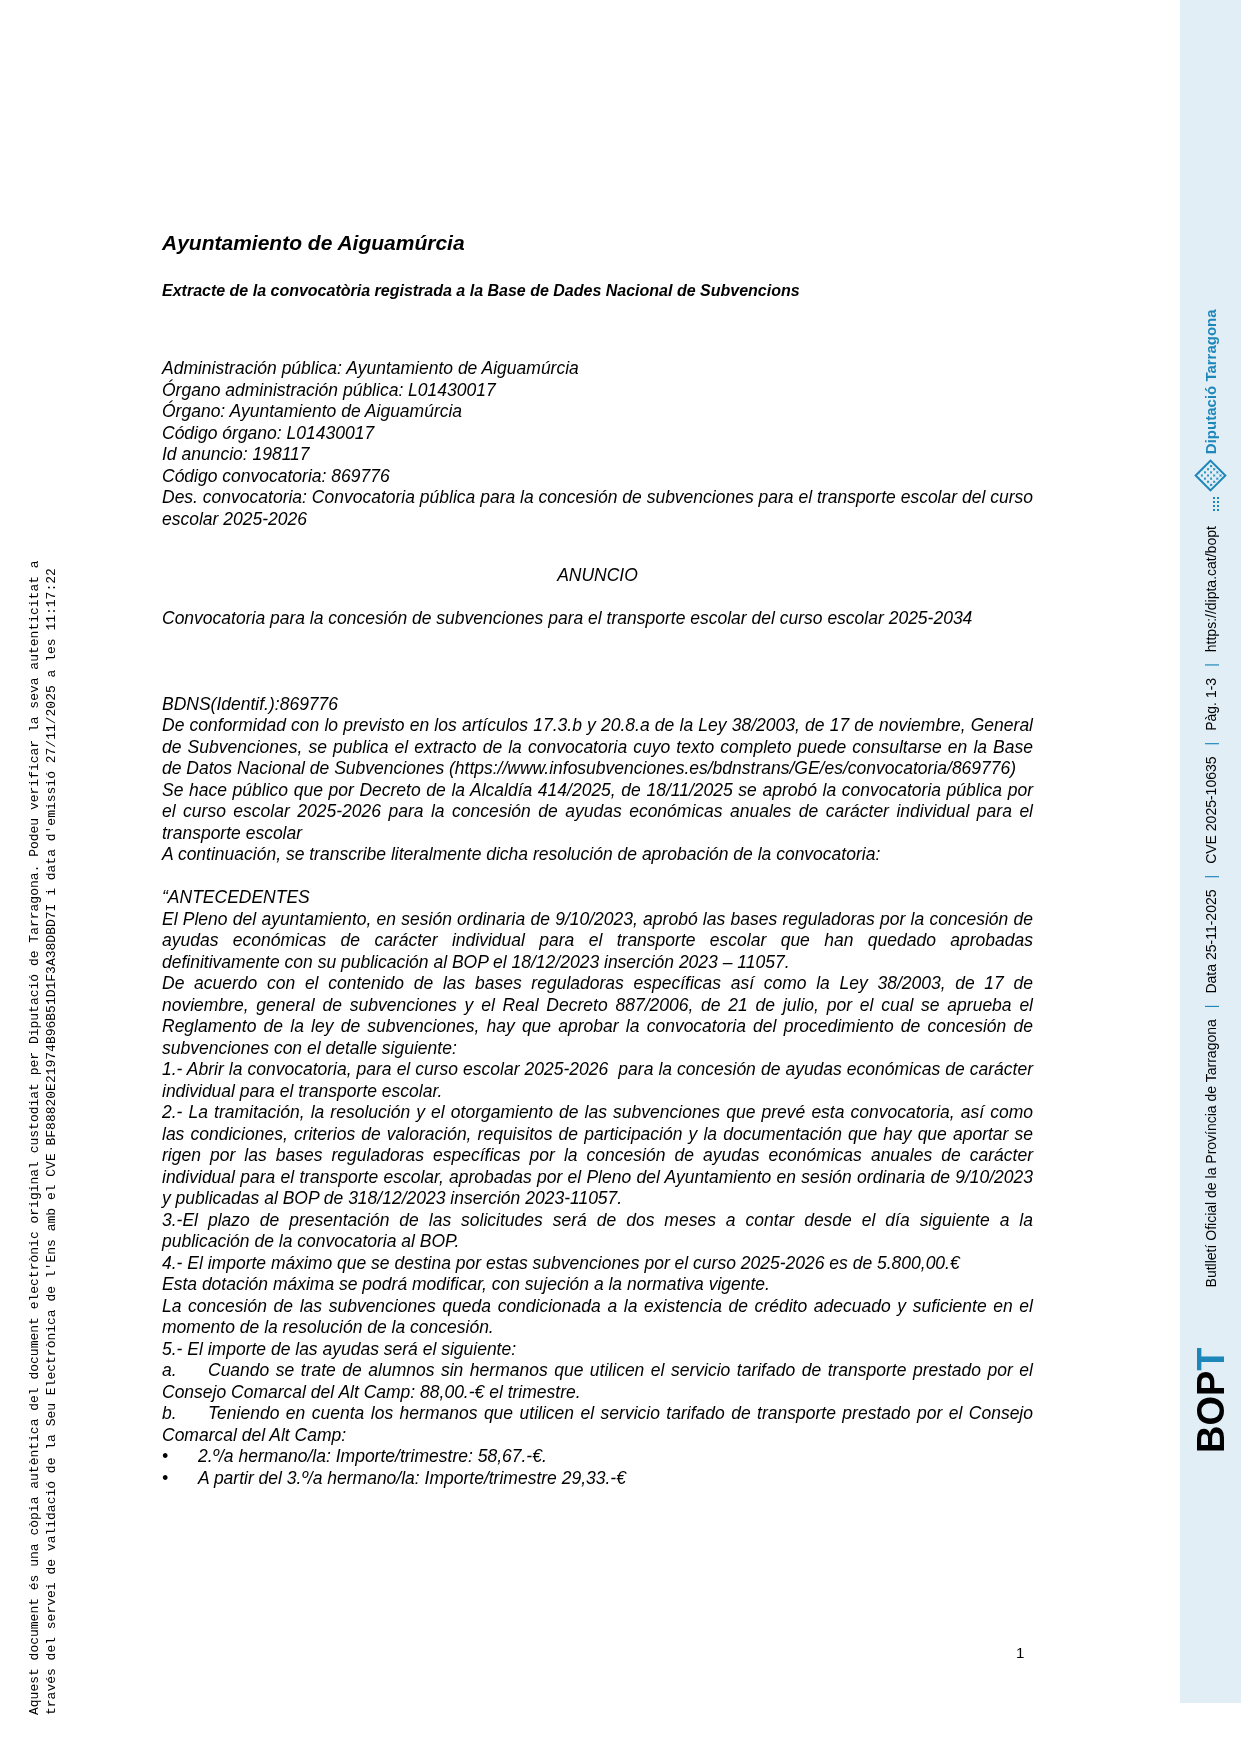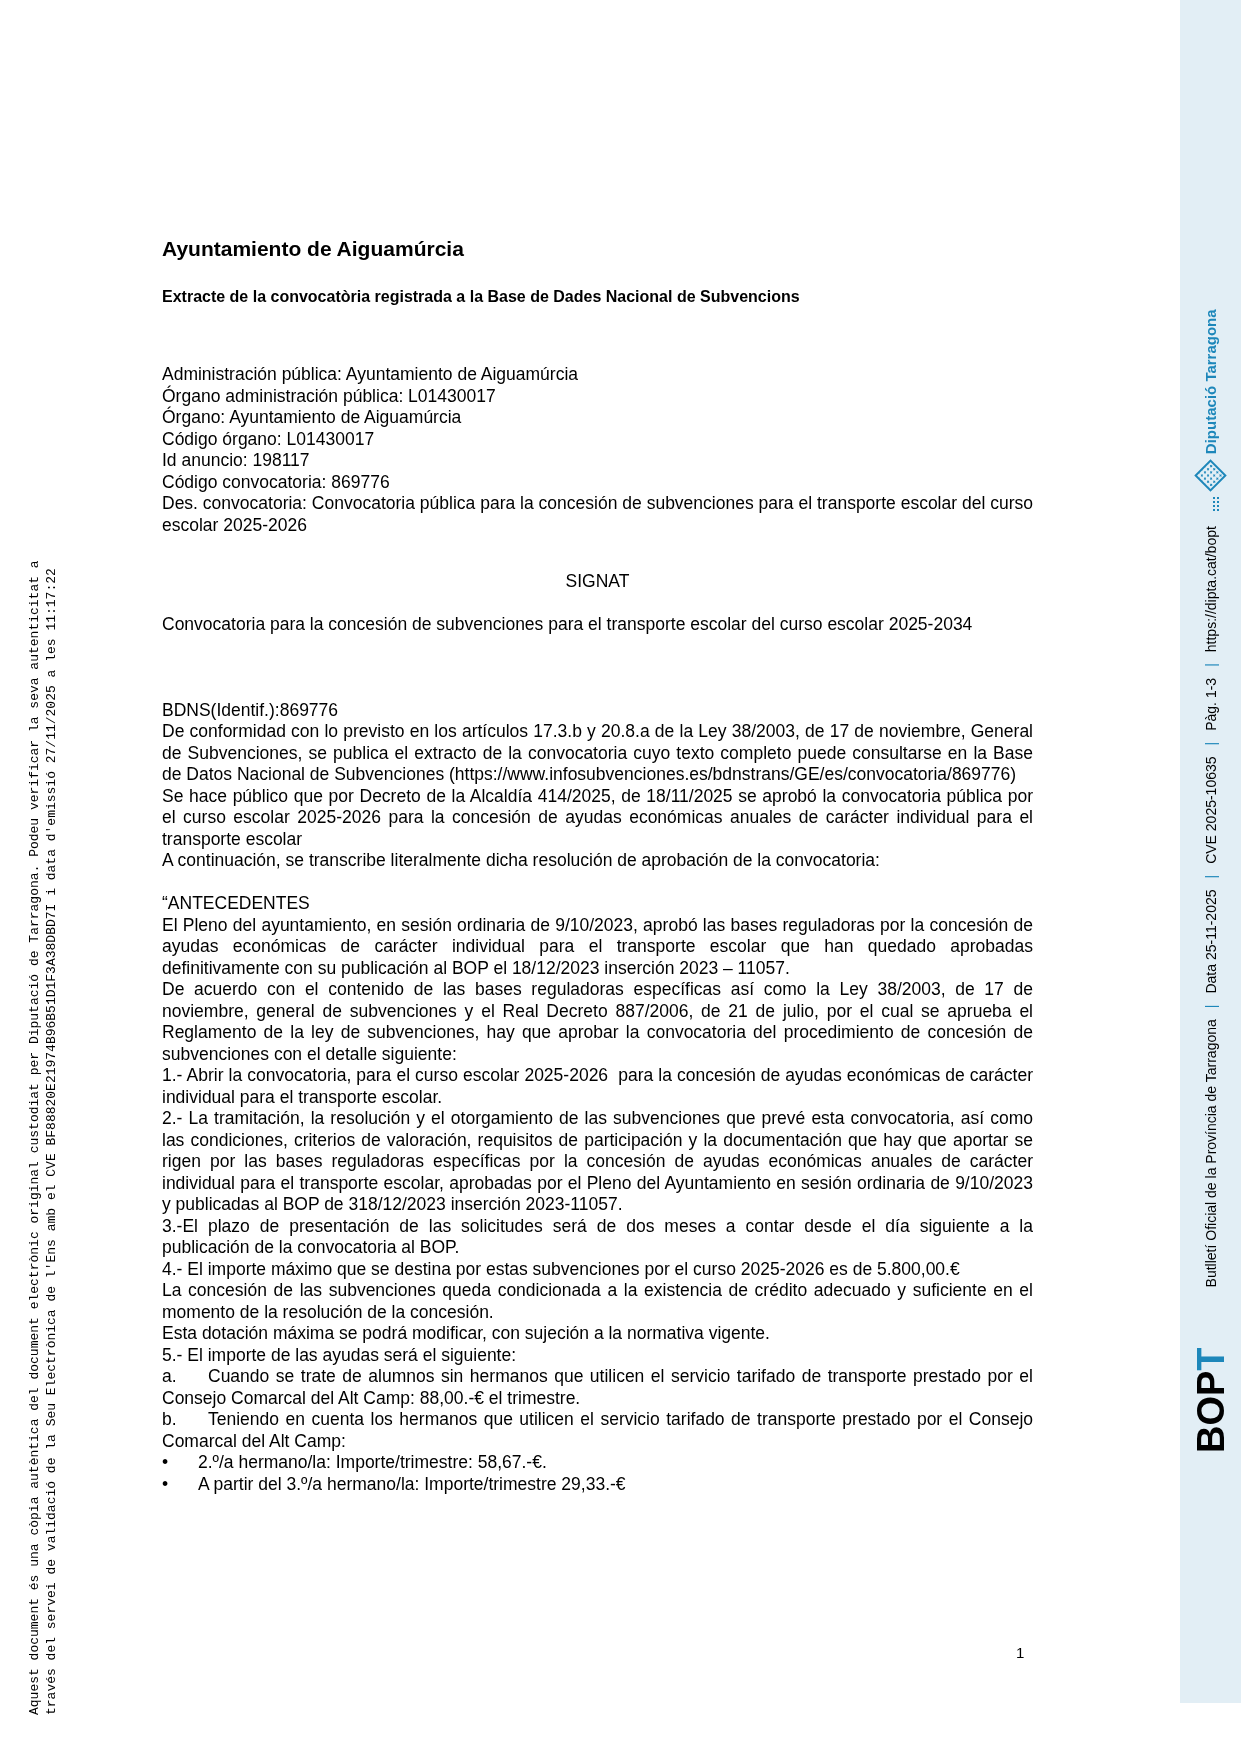--- a/index.html
+++ b/index.html
@@ -2,21 +2,21 @@
 <html><head>
 <meta charset="utf-8">
 <style>
   html,body{margin:0;padding:0;background:#888;}
   .page{
     position:relative;width:1241px;height:1754px;background:#ffffff;
     overflow:hidden;font-family:"Liberation Sans",sans-serif;color:#000;
     margin:0 auto;
   }
   
-  .content{position:absolute;left:162px;top:236px;width:871px;}
+  .content{position:absolute;left:162px;top:230px;width:871px;font-style:italic;}
   .doc-title{font-size:21px;font-weight:bold;margin:0;line-height:26px;}
   .doc-subtitle{font-size:16px;font-weight:bold;margin:24px 0 0 0;line-height:22px;}
   .meta{margin-top:56px;font-size:17.5px;line-height:21.5px;}
   .meta-line{text-align:justify;}
   .anuncio{margin-top:35px;text-align:center;font-size:17.5px;line-height:21.5px;}
   .intro{margin:21.5px 0 0 0;font-size:17.5px;line-height:21.5px;text-align:justify;}
   .paras{margin-top:64px;font-size:17.5px;line-height:21.5px;}
   .paras p{margin:0;text-align:justify;}
   .paras p.blank{height:21.5px;}
   .marker{display:inline-block;width:46px;}
@@ -80,37 +80,37 @@
     <h2 class="doc-subtitle">Extracte de la convocatòria registrada a la Base de Dades Nacional de Subvencions</h2>
     <div class="meta" id="meta">
         <div class="meta-line">Administración pública: Ayuntamiento de Aiguamúrcia</div>
         <div class="meta-line">Órgano administración pública: L01430017</div>
         <div class="meta-line">Órgano: Ayuntamiento de Aiguamúrcia</div>
         <div class="meta-line">Código órgano: L01430017</div>
         <div class="meta-line">Id anuncio: 198117</div>
         <div class="meta-line">Código convocatoria: 869776</div>
         <div class="meta-line">Des. convocatoria: Convocatoria pública para la concesión de subvenciones para el transporte escolar del curso escolar 2025-2026</div>
       </div>
-    <div class="anuncio">SIGNAT</div>
+    <div class="anuncio">ANUNCIO</div>
     <p class="intro">Convocatoria para la concesión de subvenciones para el transporte escolar del curso escolar 2025-2034</p>
     <div class="paras" id="paras">
         <p>BDNS(Identif.):869776</p>
         <p>De conformidad con lo previsto en los artículos 17.3.b y 20.8.a de la Ley 38/2003, de 17 de noviembre, General de Subvenciones, se publica el extracto de la convocatoria cuyo texto completo puede consultarse en la Base de Datos Nacional de Subvenciones (https://www.infosubvenciones.es/bdnstrans/GE/es/convocatoria/869776)</p>
         <p>Se hace público que por Decreto de la Alcaldía 414/2025, de 18/11/2025 se aprobó la convocatoria pública por el curso escolar 2025-2026 para la concesión de ayudas económicas anuales de carácter individual para el transporte escolar</p>
         <p>A continuación, se transcribe literalmente dicha resolución de aprobación de la convocatoria:</p>
         <p class="blank"></p>
         <p>“ANTECEDENTES</p>
         <p>El Pleno del ayuntamiento, en sesión ordinaria de 9/10/2023, aprobó las bases reguladoras por la concesión de ayudas económicas de carácter individual para el transporte escolar que han quedado aprobadas definitivamente con su publicación al BOP el 18/12/2023 inserción 2023 – 11057.</p>
         <p>De acuerdo con el contenido de las bases reguladoras específicas así como la Ley 38/2003, de 17 de noviembre, general de subvenciones y el Real Decreto 887/2006, de 21 de julio, por el cual se aprueba el Reglamento de la ley de subvenciones, hay que aprobar la convocatoria del procedimiento de concesión de subvenciones con el detalle siguiente:</p>
         <p>1.- Abrir la convocatoria, para el curso escolar 2025-2026&nbsp; para la concesión de ayudas económicas de carácter individual para el transporte escolar.</p>
         <p>2.- La tramitación, la resolución y el otorgamiento de las subvenciones que prevé esta convocatoria, así como las condiciones, criterios de valoración, requisitos de participación y la documentación que hay que aportar se rigen por las bases reguladoras específicas por la concesión de ayudas económicas anuales de carácter individual para el transporte escolar, aprobadas por el Pleno del Ayuntamiento en sesión ordinaria de 9/10/2023 y publicadas al BOP de 318/12/2023 inserción 2023-11057.</p>
         <p>3.-El plazo de presentación de las solicitudes será de dos meses a contar desde el día siguiente a la publicación de la convocatoria al BOP.</p>
         <p>4.- El importe máximo que se destina por estas subvenciones por el curso 2025-2026 es de 5.800,00.€</p>
+        <p>Esta dotación máxima se podrá modificar, con sujeción a la normativa vigente.</p>
         <p>La concesión de las subvenciones queda condicionada a la existencia de crédito adecuado y suficiente en el momento de la resolución de la concesión.</p>
-        <p>Esta dotación máxima se podrá modificar, con sujeción a la normativa vigente.</p>
         <p>5.- El importe de las ayudas será el siguiente:</p>
         <p><span class="marker">a.</span>Cuando se trate de alumnos sin hermanos que utilicen el servicio tarifado de transporte prestado por el Consejo Comarcal del Alt Camp: 88,00.-€ el trimestre.</p>
         <p><span class="marker">b.</span>Teniendo en cuenta los hermanos que utilicen el servicio tarifado de transporte prestado por el Consejo Comarcal del Alt Camp:</p>
         <p><span class="marker bullet">•</span>2.º/a hermano/la: Importe/trimestre: 58,67.-€.</p>
         <p><span class="marker bullet">•</span>A partir del 3.º/a hermano/la: Importe/trimestre 29,33.-€</p>
       </div>
   </div>
 
   <div class="page-number">1</div>
 

